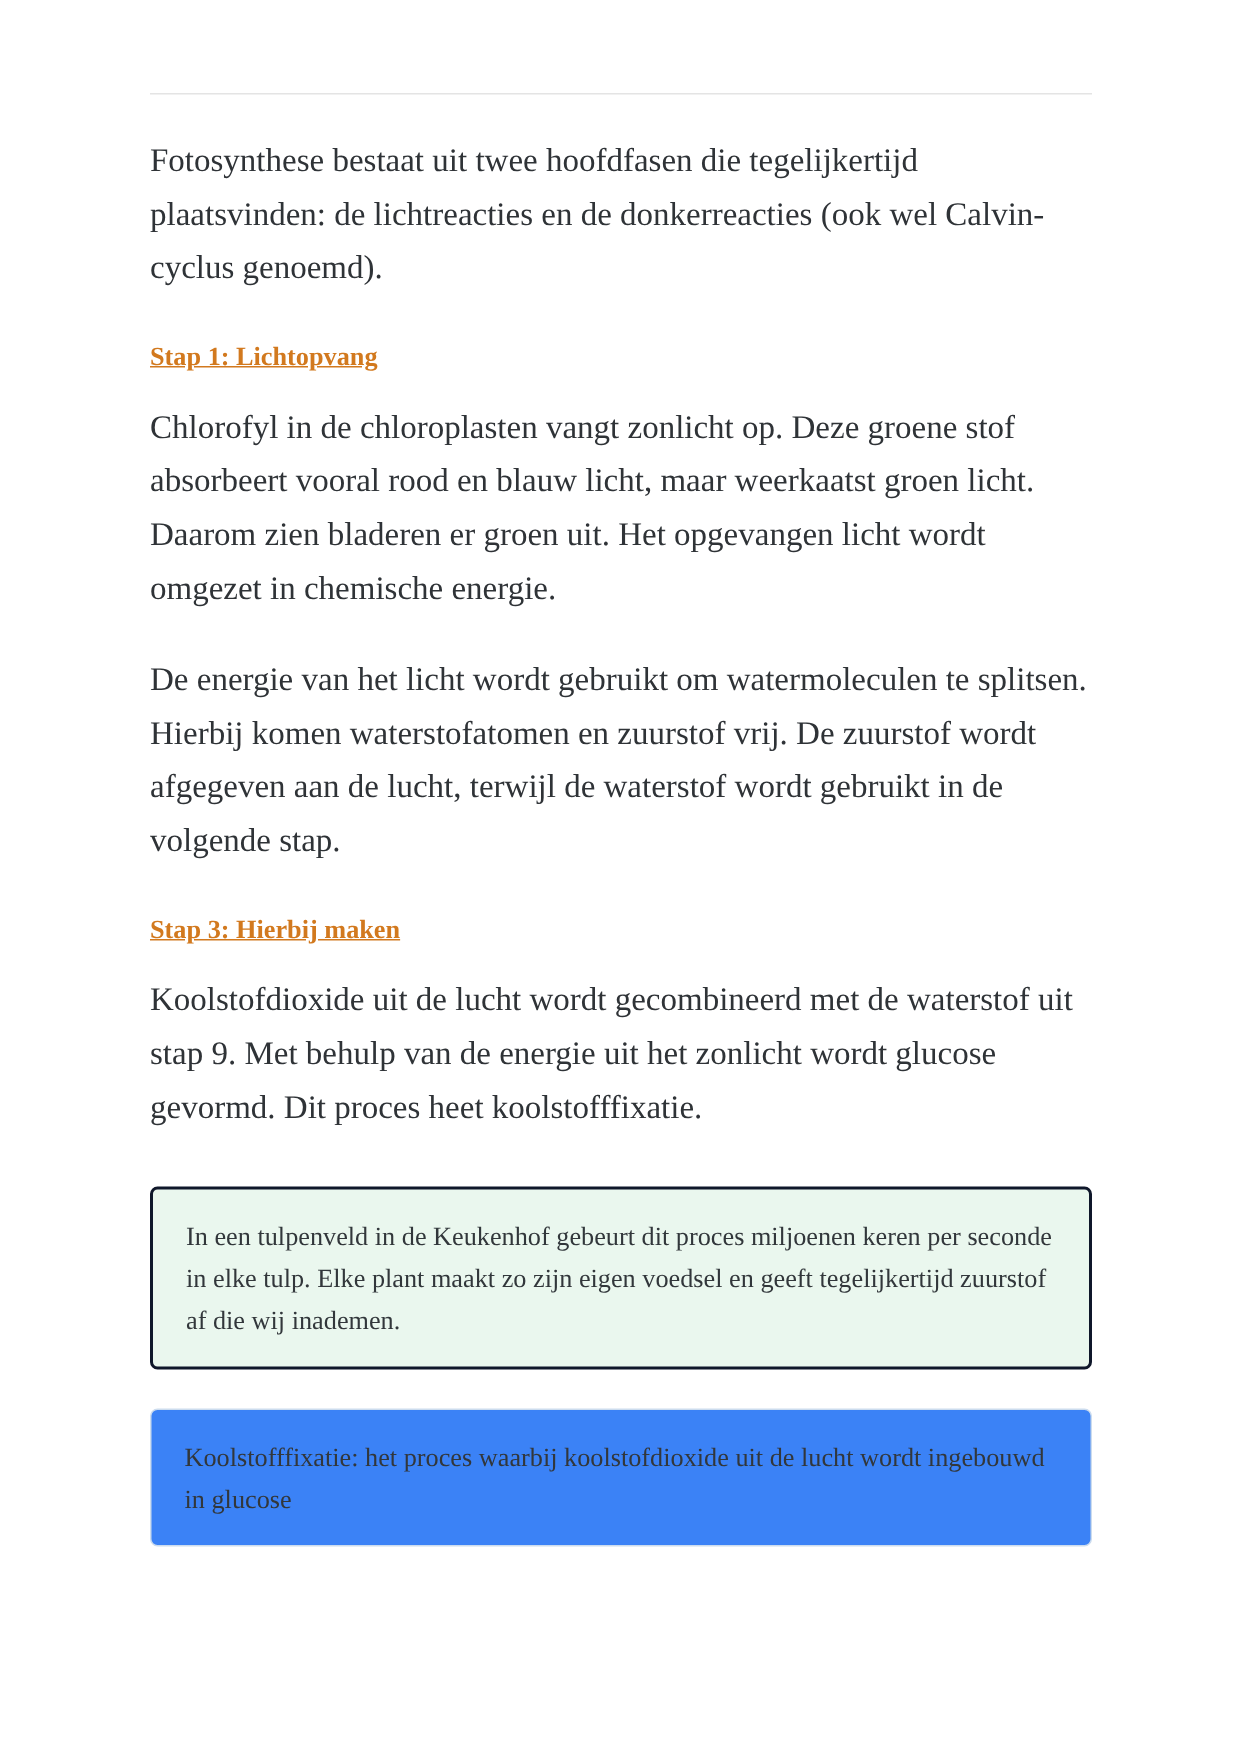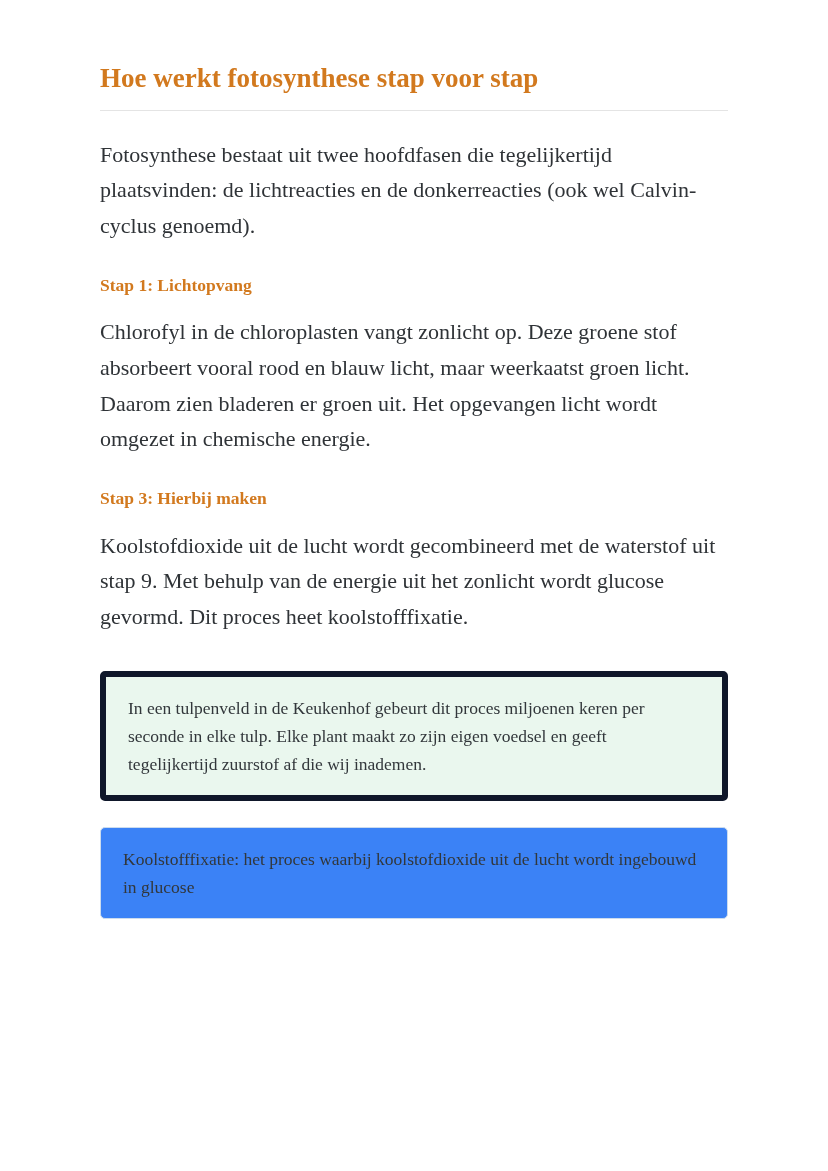--- a/index.html
+++ b/index.html
@@ -34,55 +34,56 @@
     line-height: 1.62;
     margin: 0 0 26px 0;
     color: #2f3337;
   }
   .section-heading {
     font-size: 17.5px;
     font-weight: 700;
     color: #d2791e;
     margin: 30px 0 18px 0;
     line-height: 1.3;
+    text-decoration: underline;
   }
   .callout {
     box-sizing: border-box;
     border-radius: 5px;
     padding: 17px 22px;
     font-size: 17.5px;
     line-height: 1.6;
     margin: 36px 0 0 0;
   }
   .callout.green {
     background: #eaf7ee;
-    border: 6px solid #0f172a;
+    border: 2px solid #0f172a;
     color: #32373b;
   }
   .callout.blue {
     background: #3b82f6;
     border: 1px solid #ccdcee;
     color: #32373b;
     margin-top: 26px;
   }
 </style>
 </head>
 <body>
 
 <div class="page">
 
-  <h1 class="doc-title">Hoe werkt fotosynthese stap voor stap</h1>
 
   <hr class="title-rule">
 
   <p class="para">Fotosynthese bestaat uit twee hoofdfasen die tegelijkertijd plaatsvinden: de lichtreacties en de donkerreacties (ook wel Calvin-cyclus genoemd).</p>
 
   <h2 class="section-heading">Stap 1: Lichtopvang</h2>
   <p class="para">Chlorofyl in de chloroplasten vangt zonlicht op. Deze groene stof absorbeert vooral rood en blauw licht, maar weerkaatst groen licht. Daarom zien bladeren er groen uit. Het opgevangen licht wordt omgezet in chemische energie.</p>
 
+  <p class="para">De energie van het licht wordt gebruikt om watermoleculen te splitsen. Hierbij komen waterstofatomen en zuurstof vrij. De zuurstof wordt afgegeven aan de lucht, terwijl de waterstof wordt gebruikt in de volgende stap.</p>
 
   <h2 class="section-heading">Stap 3: Hierbij maken</h2>
   <p class="para">Koolstofdioxide uit de lucht wordt gecombineerd met de waterstof uit stap 9. Met behulp van de energie uit het zonlicht wordt glucose gevormd. Dit proces heet koolstofffixatie.</p>
 
   <div class="callout green">
     <span>In een tulpenveld in de Keukenhof gebeurt dit proces miljoenen keren per seconde in elke tulp. Elke plant maakt zo zijn eigen voedsel en geeft tegelijkertijd zuurstof af die wij inademen.</span>
   </div>
 
   <div class="callout blue">
     <span>Koolstofffixatie: het proces waarbij koolstofdioxide uit de lucht wordt ingebouwd in glucose</span>

